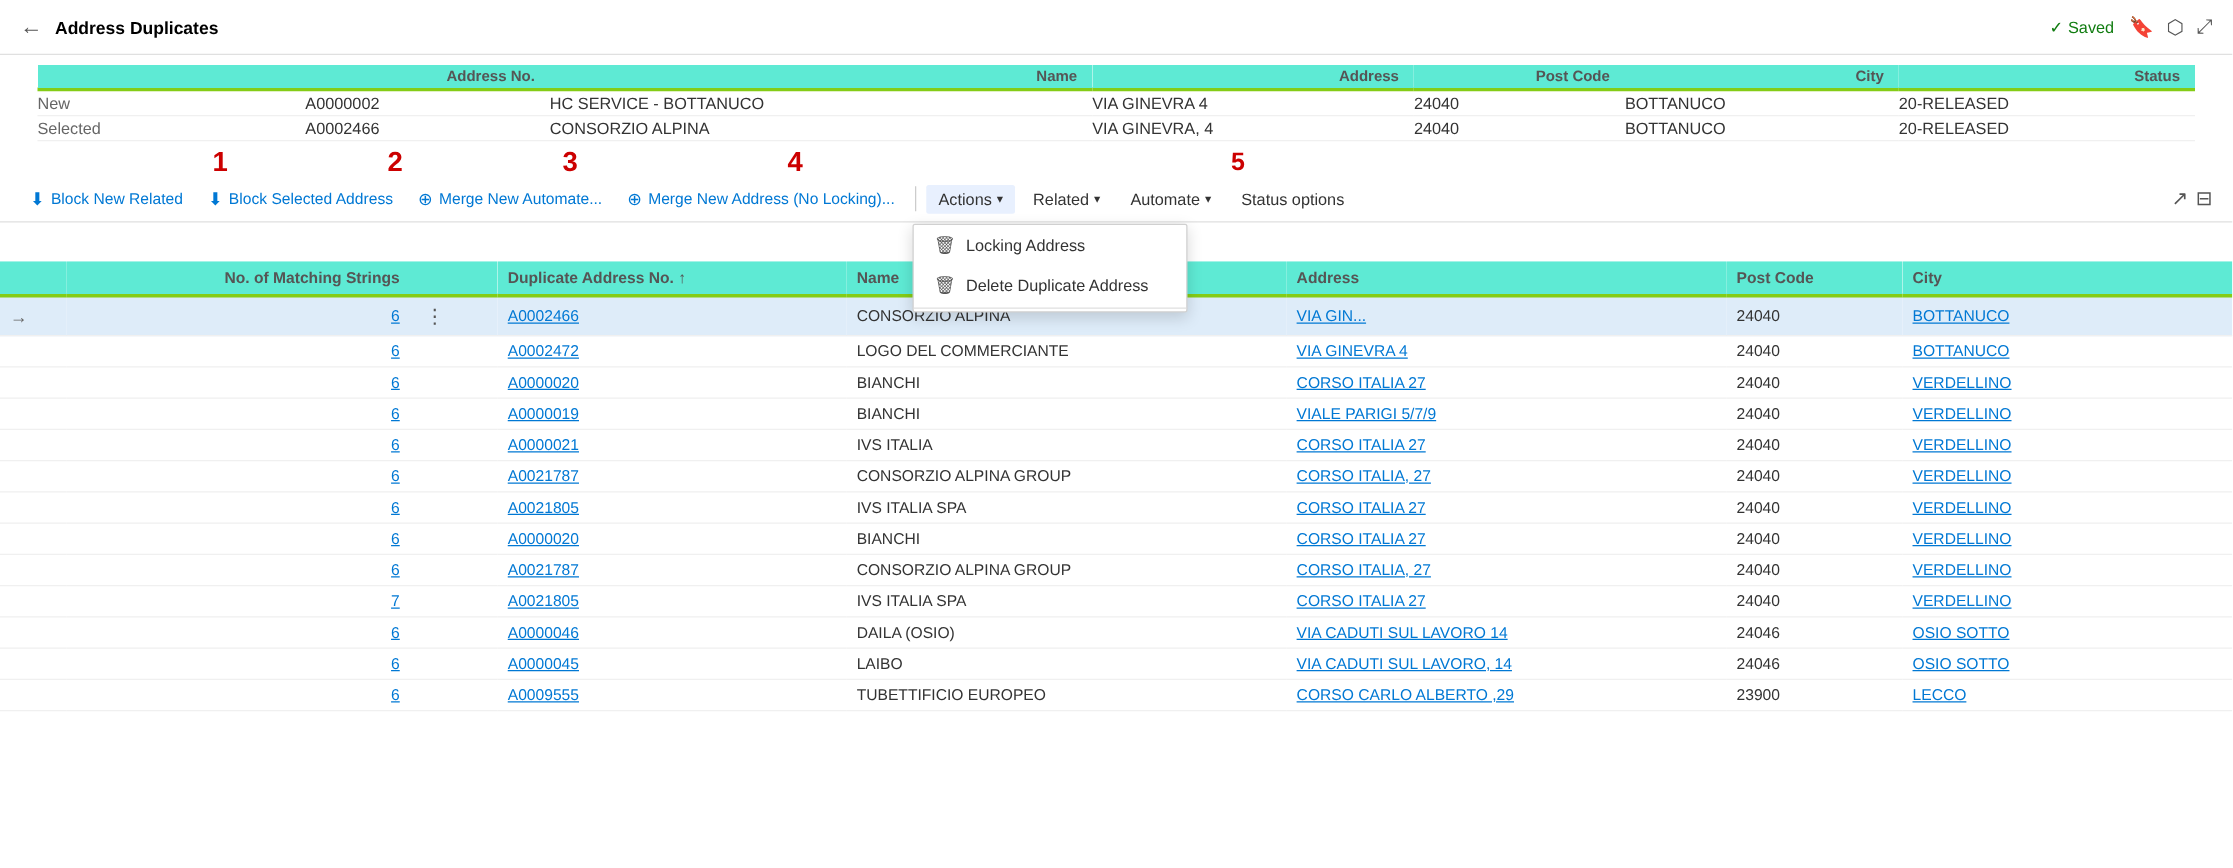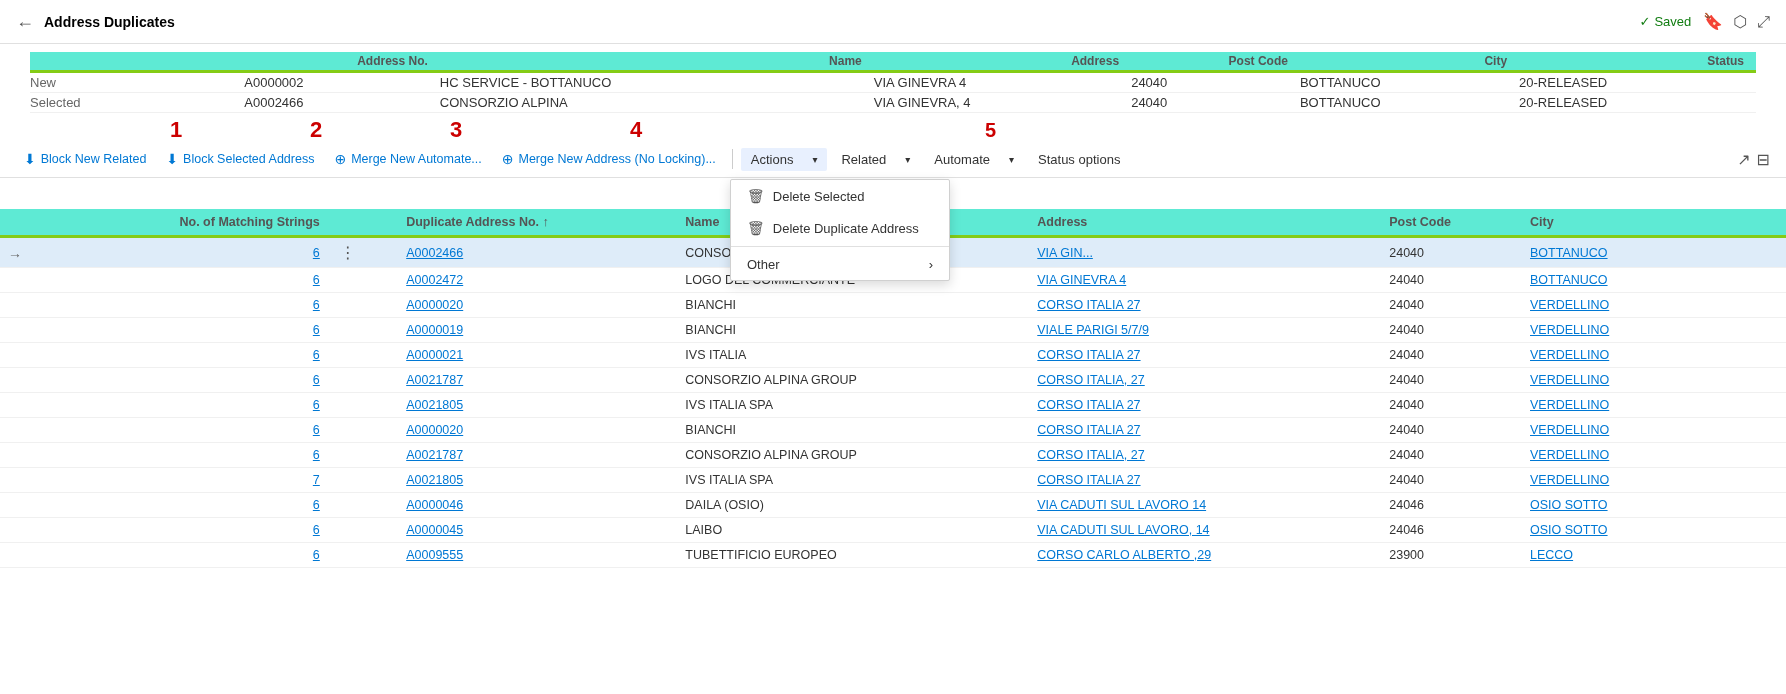--- a/index.html
+++ b/index.html
@@ -29,21 +29,21 @@
     }
     .toolbar-btn {
       display: flex; align-items: center; gap: 5px;
       background: none; border: none; cursor: pointer;
       color: #0078d4; font-size: 12.5px; padding: 4px 8px;
       border-radius: 2px; white-space: nowrap;
     }
     .toolbar-btn .btn-icon { font-size: 14px; }
     .toolbar-separator { width: 1px; height: 20px; background: #ccc; margin: 0 4px; }
     .dropdown-btn {
-      display: flex; align-items: center; gap: 19px;
+      display: flex; align-items: center; gap: 4px;
       background: none; border: none; cursor: pointer;
       color: #333; font-size: 13px; padding: 4px 10px;
       border-radius: 2px; white-space: nowrap; font-weight: 500;
     }
     .dropdown-btn.active { background: #e8f0fe; }
     .chevron { font-size: 10px; }
     .spacer { flex: 1; }
     .toolbar-right-icons { display: flex; gap: 6px; }
 
     
@@ -209,31 +209,27 @@
   <div class="toolbar-right-icons">
     <button class="header-icon-btn">↗</button>
     <button class="header-icon-btn">⊟</button>
   </div>
 
   <span class="step-num" style="position:absolute; right: 790px; top: -22px; font-size:20px;">5</span>
 
   <div class="dropdown-menu">
     <div class="dropdown-item">
       <span class="item-icon">🗑</span>
-      <span>Delete Selected</span>
+      <span>Locking Address</span>
     </div>
     <div class="dropdown-item">
       <span class="item-icon">🗑</span>
       <span>Delete Duplicate Address</span>
     </div>
     <div class="dropdown-divider"></div>
-    <div class="dropdown-item-sub">
-      <span>Other</span>
-      <span>›</span>
-    </div>
   </div>
 </div>
 
 <div class="table-container">
   <table>
     <thead>
       <tr>
         <th style="width:30px;"></th>
         <th class="no-match-col">
           <span>No. of Matching Strings</span>

